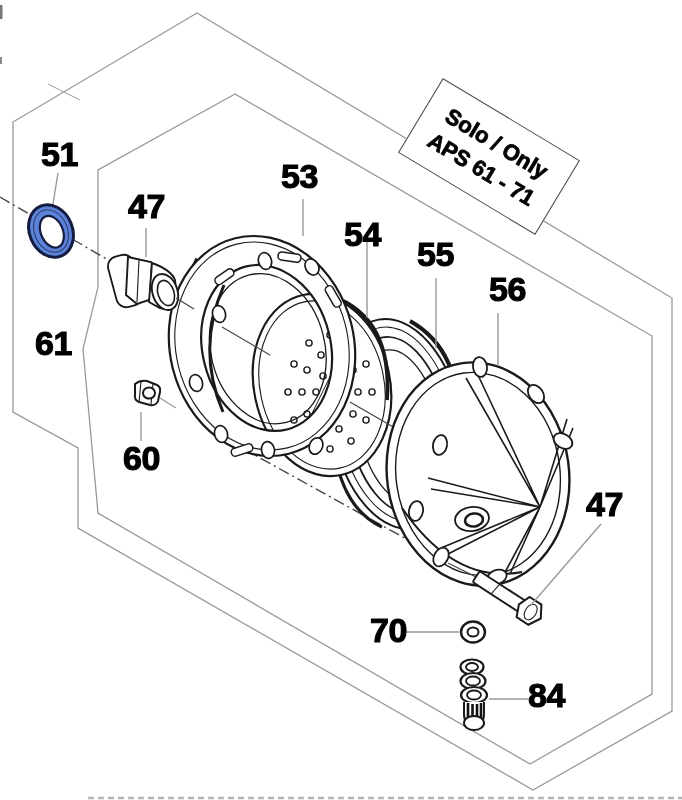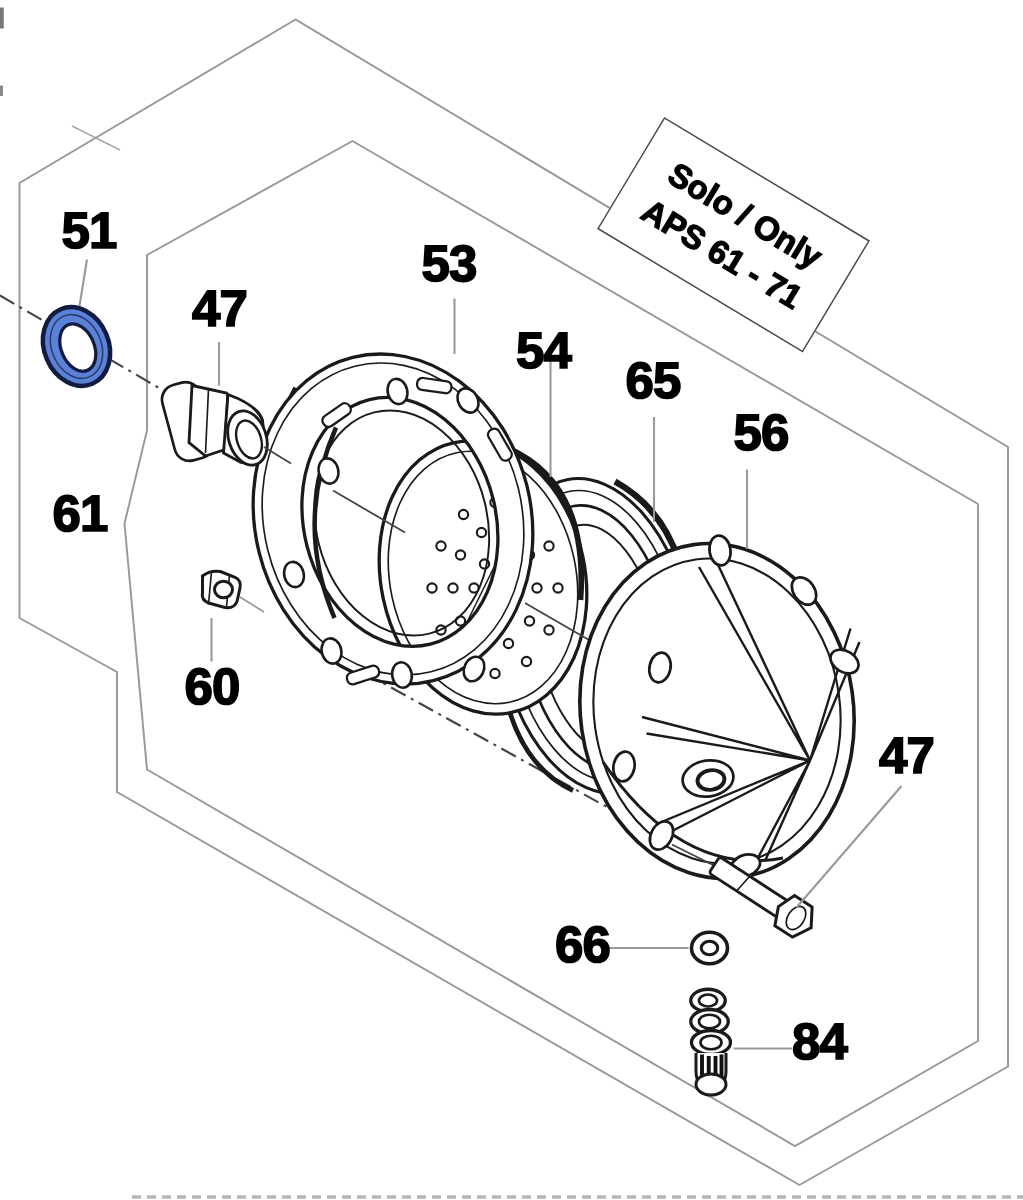--- a/index.html
+++ b/index.html
@@ -215,21 +215,21 @@
 
   <div class="notebox">
     <div class="nline">Solo / Only</div>
     <div class="nline">APS 61 - 71</div>
   </div>
 
   <div class="plabel" style="left:41px;top:137px">51</div>
   <div class="plabel" style="left:128px;top:189px">47</div>
   <div class="plabel" style="left:281px;top:159px">53</div>
   <div class="plabel" style="left:344px;top:217px">54</div>
-  <div class="plabel" style="left:417px;top:237px">65</div>
+  <div class="plabel" style="left:417px;top:237px">55</div>
   <div class="plabel" style="left:489px;top:272px">56</div>
   <div class="plabel" style="left:586px;top:487px">47</div>
   <div class="plabel" style="left:528px;top:678px">84</div>
-  <div class="plabel" style="left:370px;top:613px">66</div>
+  <div class="plabel" style="left:370px;top:613px">70</div>
   <div class="plabel" style="left:123px;top:441px">60</div>
   <div class="plabel" style="left:35px;top:326px">61</div>
 
 </div>
 
 </body></html>

